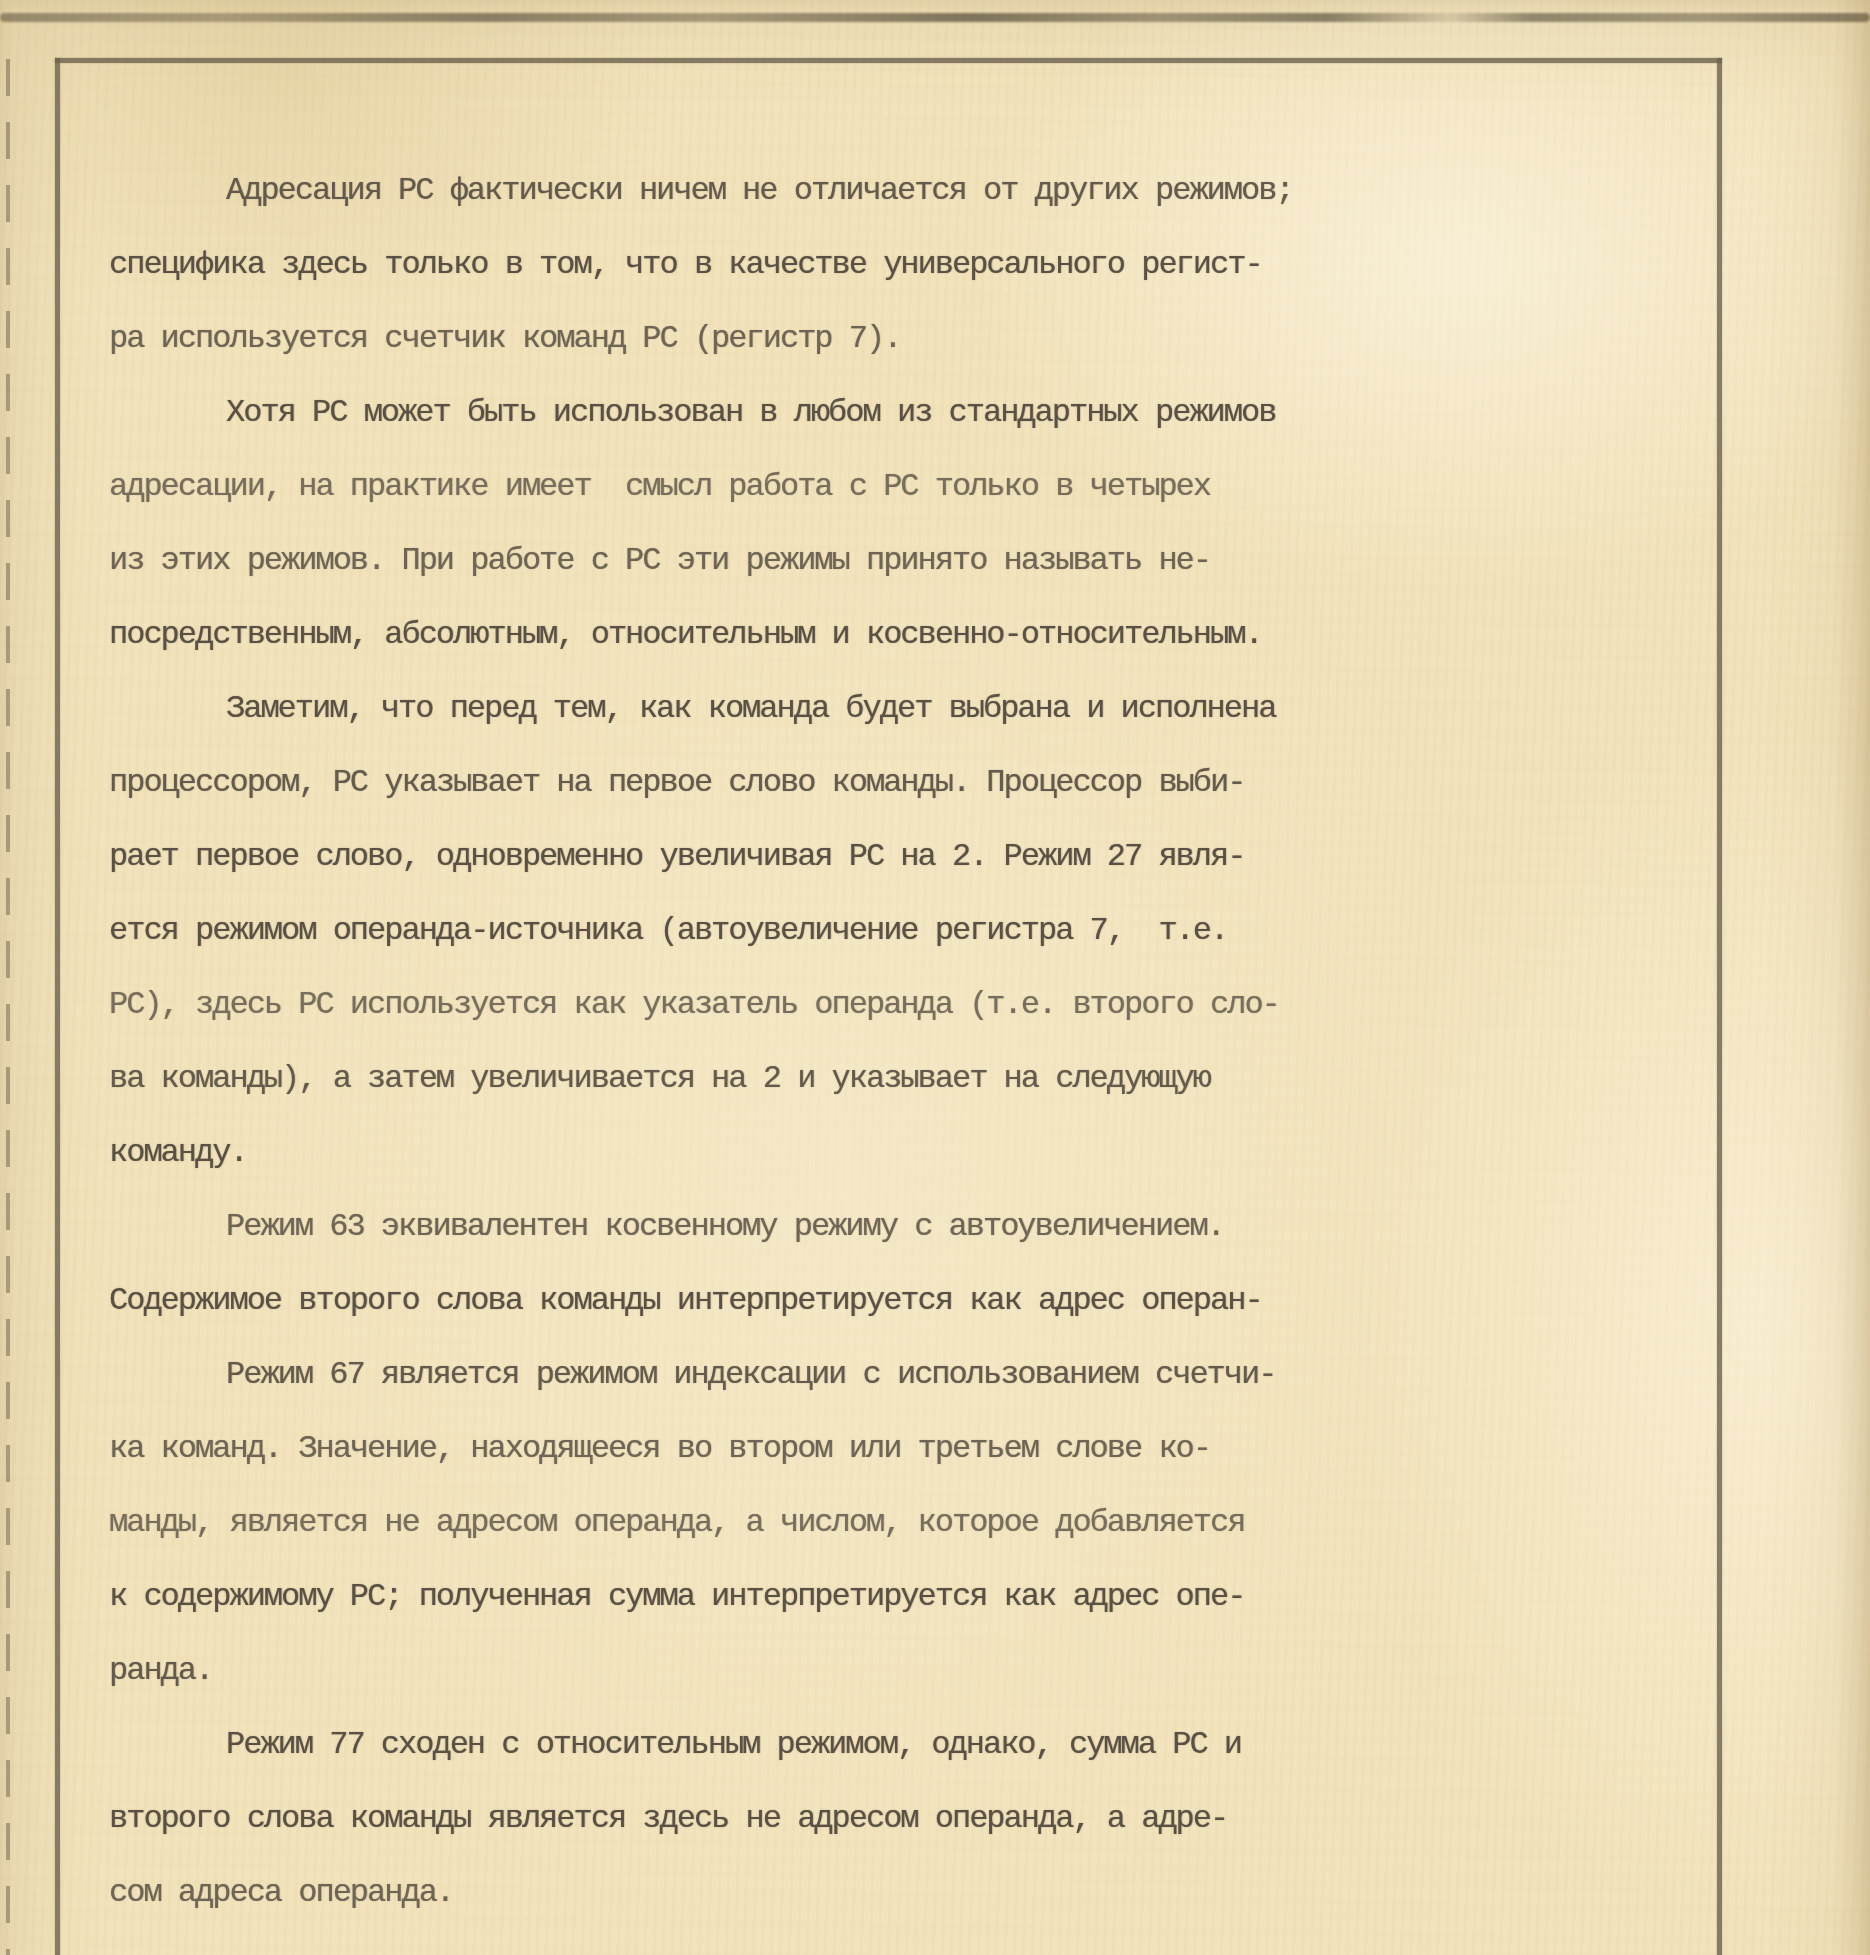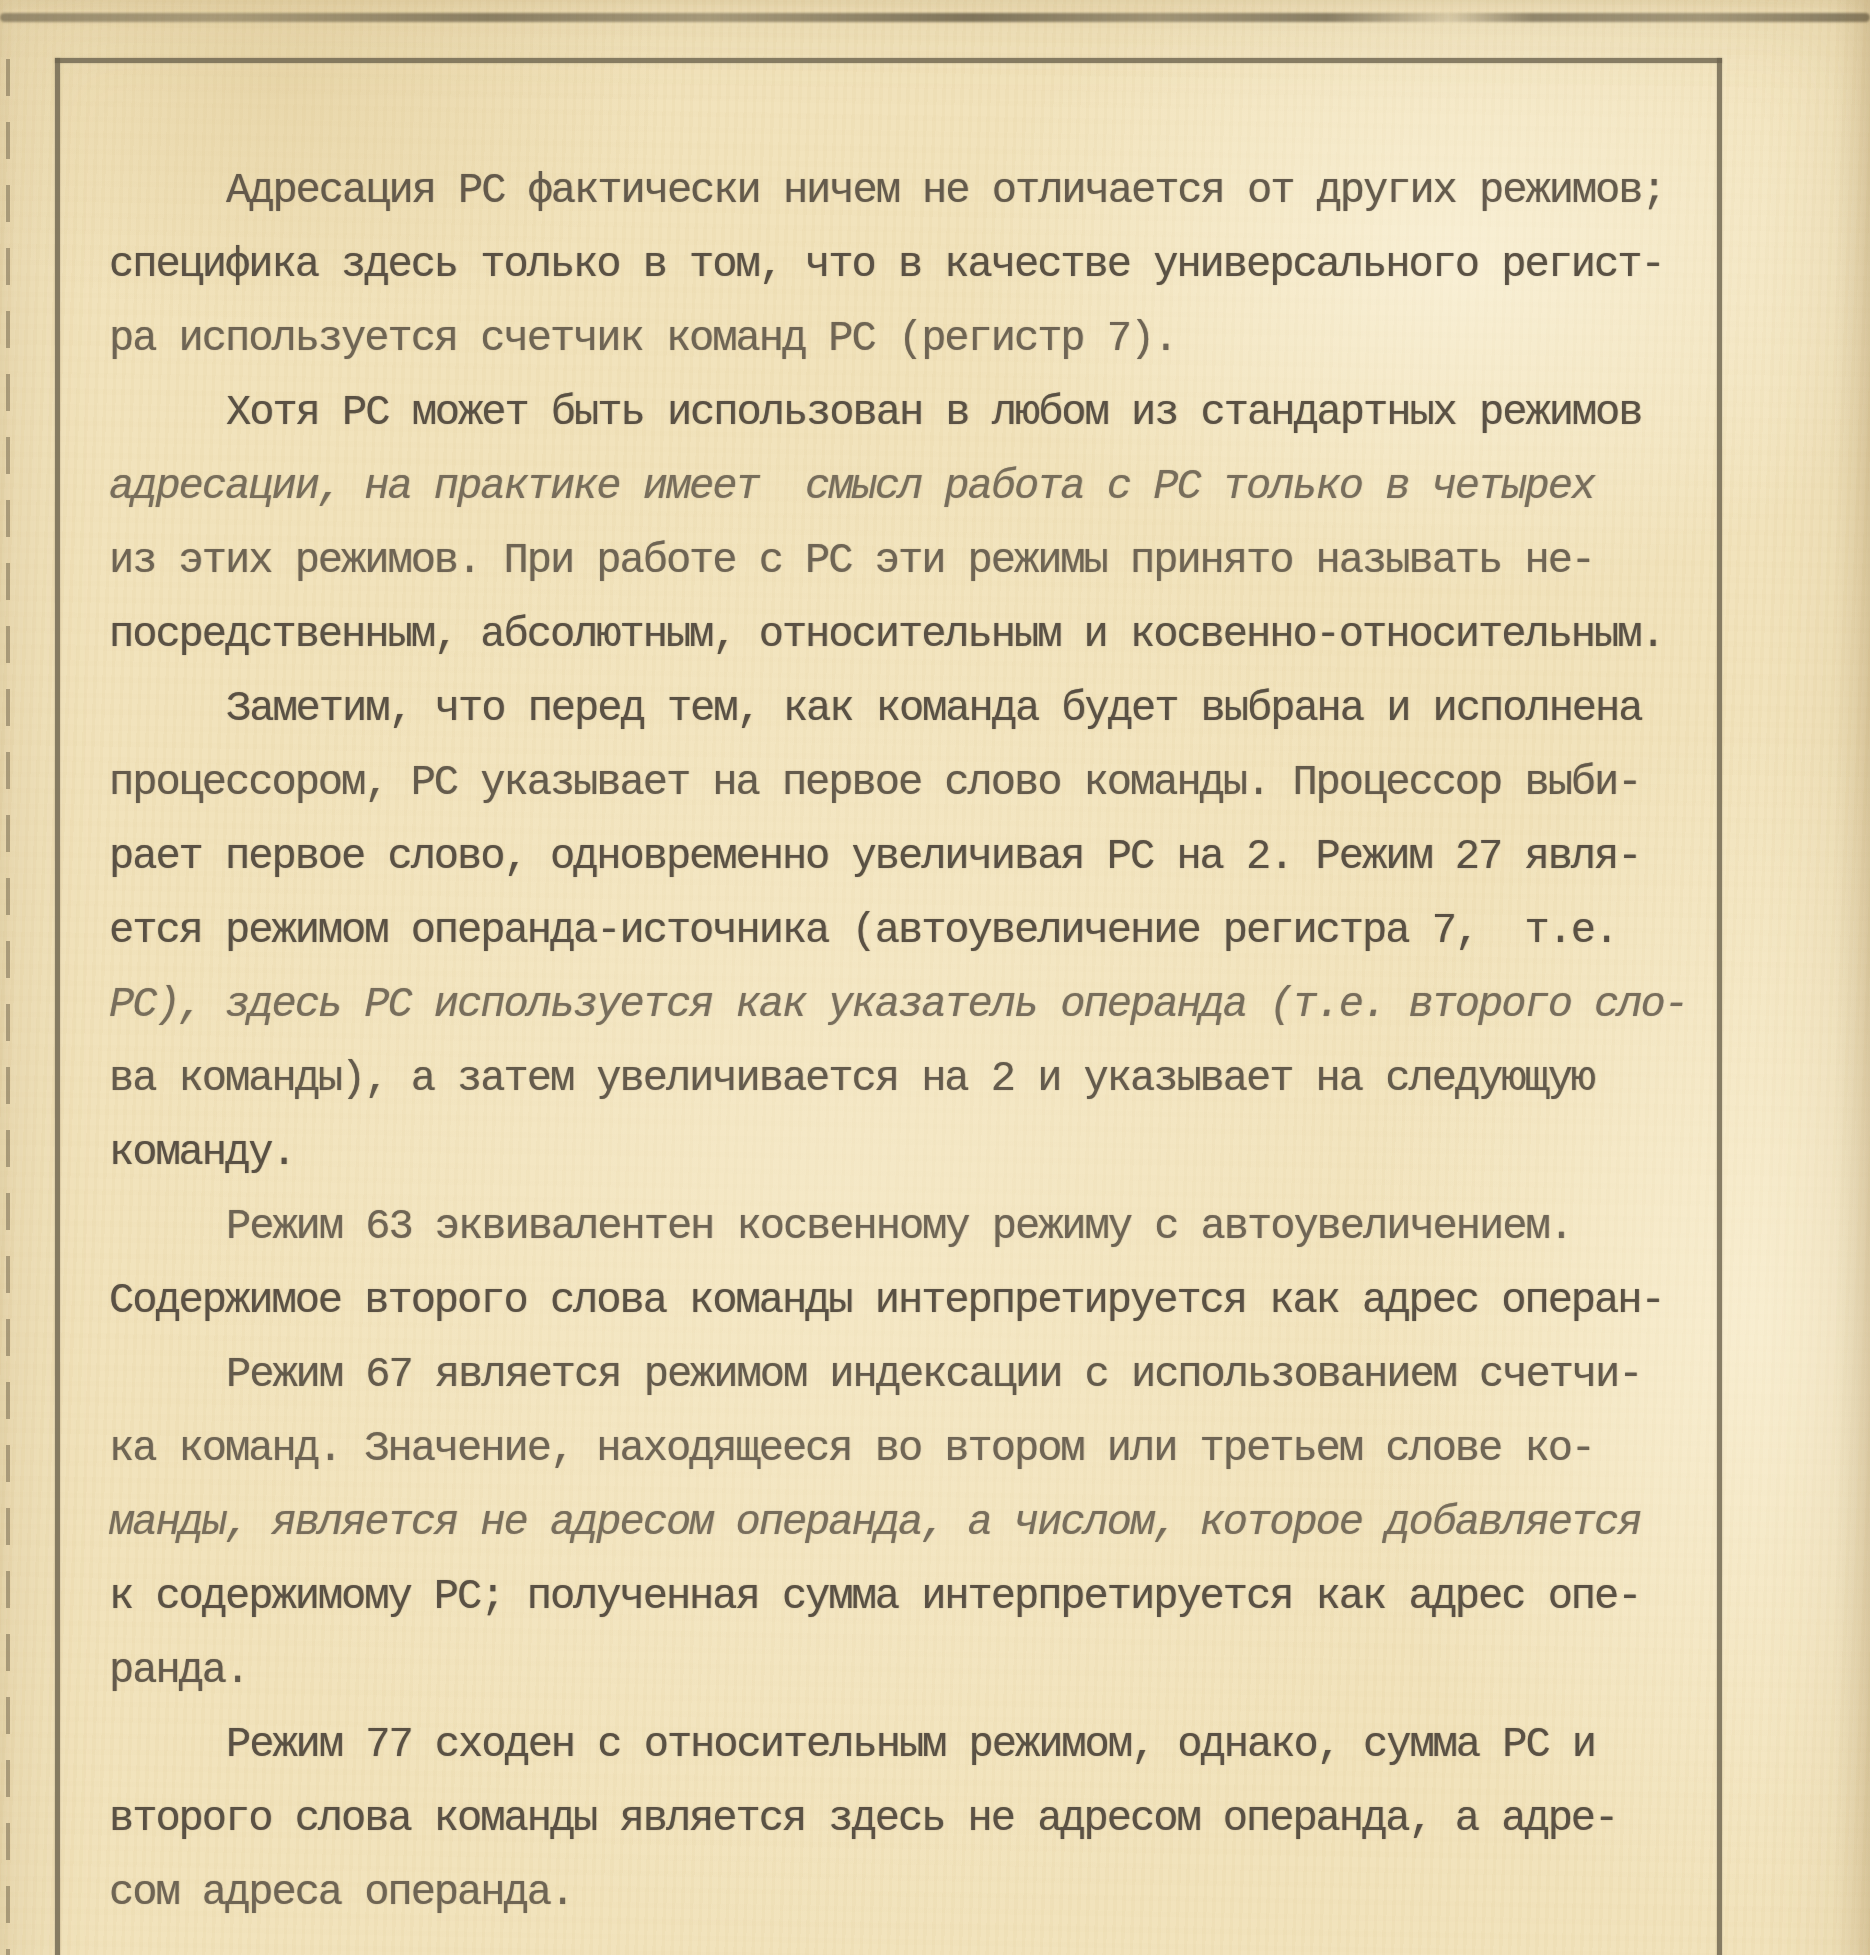--- a/index.html
+++ b/index.html
@@ -29,26 +29,26 @@
     filter:blur(0.6px);}
   .edge-shade{position:absolute;right:0;top:0;width:35px;height:2649px;
     background:linear-gradient(90deg, transparent, rgba(150,120,70,.16));}
   
   .rule{position:absolute;background:#6f6650;opacity:.82;box-shadow:0 0 2px rgba(111,102,80,.55);}
   .frame-top   {left:55px;top:58px;width:1667px;height:5.1px;}
   .frame-left  {left:55px;top:58px;width:5.1px;height:2560px;}
   .frame-right {left:1717px;top:58px;width:5.1px;height:2560px;}
   
   .text-block{position:absolute;left:109px;top:154px;width:1623px;}
-  .line{white-space:pre;font-size:42px;line-height:74px;letter-spacing:-2px;color:#5a5144;
+  .line{white-space:pre;font-size:32px;line-height:74px;letter-spacing:-2px;color:#5a5144;
     text-shadow:0 0 1.2px rgba(90,81,68,.55), 0.8px 0.4px 0 rgba(90,81,68,.18);}
   .line.indent{padding-left:117px;}
   .line:nth-child(3n){opacity:.86;}
   .line:nth-child(4n+1){opacity:.93;}
-  .line:nth-child(7n+5){opacity:.80;font-style:italic;}
+  .line:nth-child(7n+5){opacity:.80;}
 </style>
 </head>
 <body>
 
 <div class="page">
 
   <div class="top-smudge"></div>
   <div class="left-dashes"></div>
   <div class="edge-shade"></div>
 

